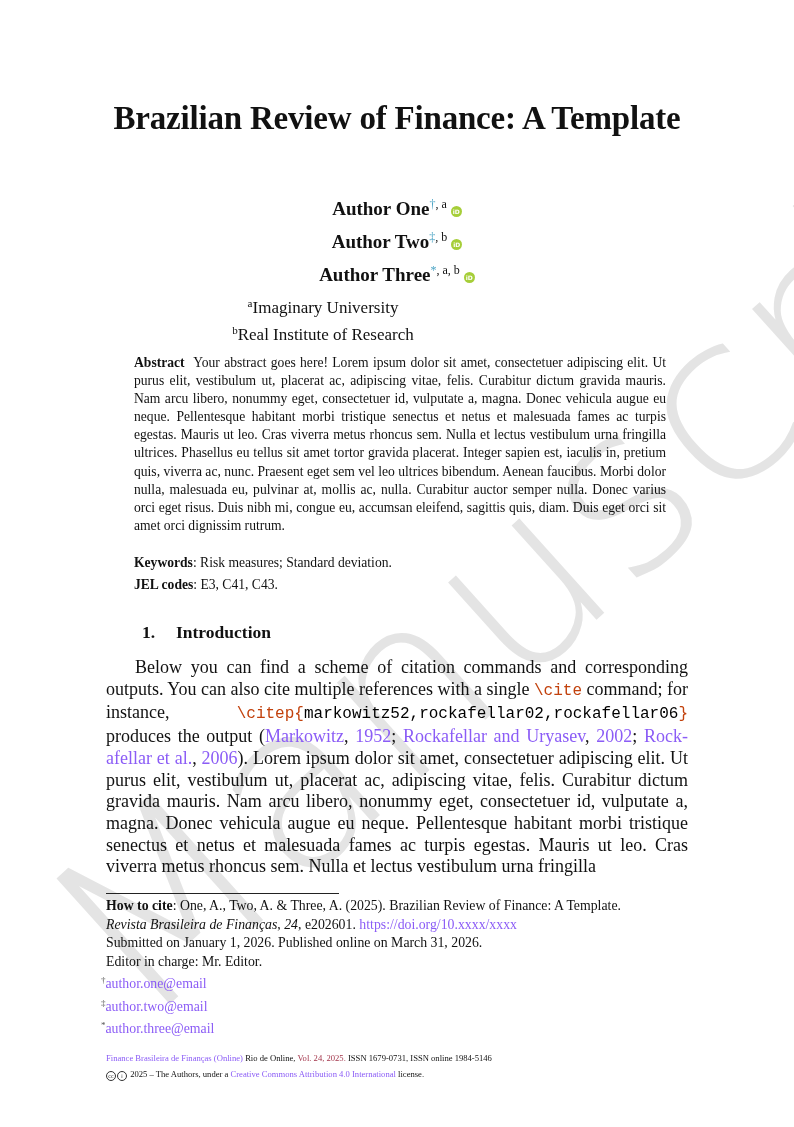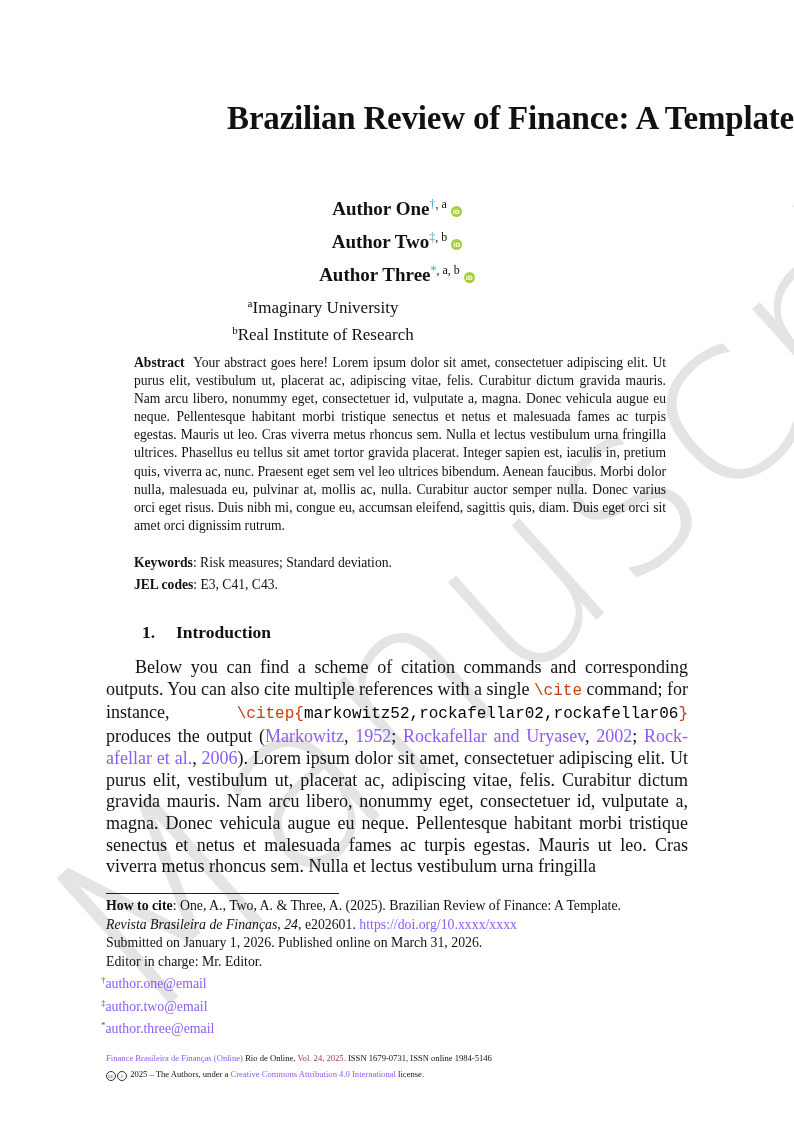--- a/index.html
+++ b/index.html
@@ -3,21 +3,21 @@
   <meta charset="utf-8">
   <style>
     html, body { margin: 0; padding: 0; background: #ffffff; }
     body { width: 794px; height: 1127px; position: relative; overflow: hidden;
            font-family: "Liberation Serif", "DejaVu Serif", serif; color: #111; }
     .watermark { position: absolute; left: -40px; top: 500px; width: 1000px; text-align: center;
                  font-family: "DejaVu Sans", sans-serif; font-weight: 200; font-size: 232px; letter-spacing: 4px;
                  color: #e4e4e4; transform: rotate(-42deg); transform-origin: 50% 50%; z-index: 0;
                  pointer-events: none; white-space: nowrap; -webkit-text-stroke: 0; }
     .page { position: absolute; left: 0; top: 0; width: 794px; height: 1127px; z-index: 1; }
-    .title { position: absolute; top: 100px; left: 0; width: 794px; text-align: right;
+    .title { position: absolute; top: 100px; left: 0; width: 794px; text-align: center;
              font-weight: bold; font-size: 33px; letter-spacing: -0.2px; }
     .authors { position: absolute; top: 190px; left: 0; width: 794px; text-align: center; }
     .author { font-weight: bold; font-size: 19px; line-height: 28px; }
     .author sup { font-weight: normal; font-size: 12px; vertical-align: 7px; }
     .sym { color: #4aa3c4; }
     .orcid { display: inline-block; width: 11px; height: 11px; border-radius: 50%; background: #a6ce39;
              color: #fff; font-family: "DejaVu Sans", sans-serif; font-size: 6px; line-height: 11px;
              text-align: center; font-weight: bold; vertical-align: 1px; margin-left: 4px; }
     .affils { position: absolute; top: 292px; left: 0; width: 646px; text-align: center; font-size: 17px; line-height: 23px; }
     .affils sup { font-size: 11px; vertical-align: 6px; }

